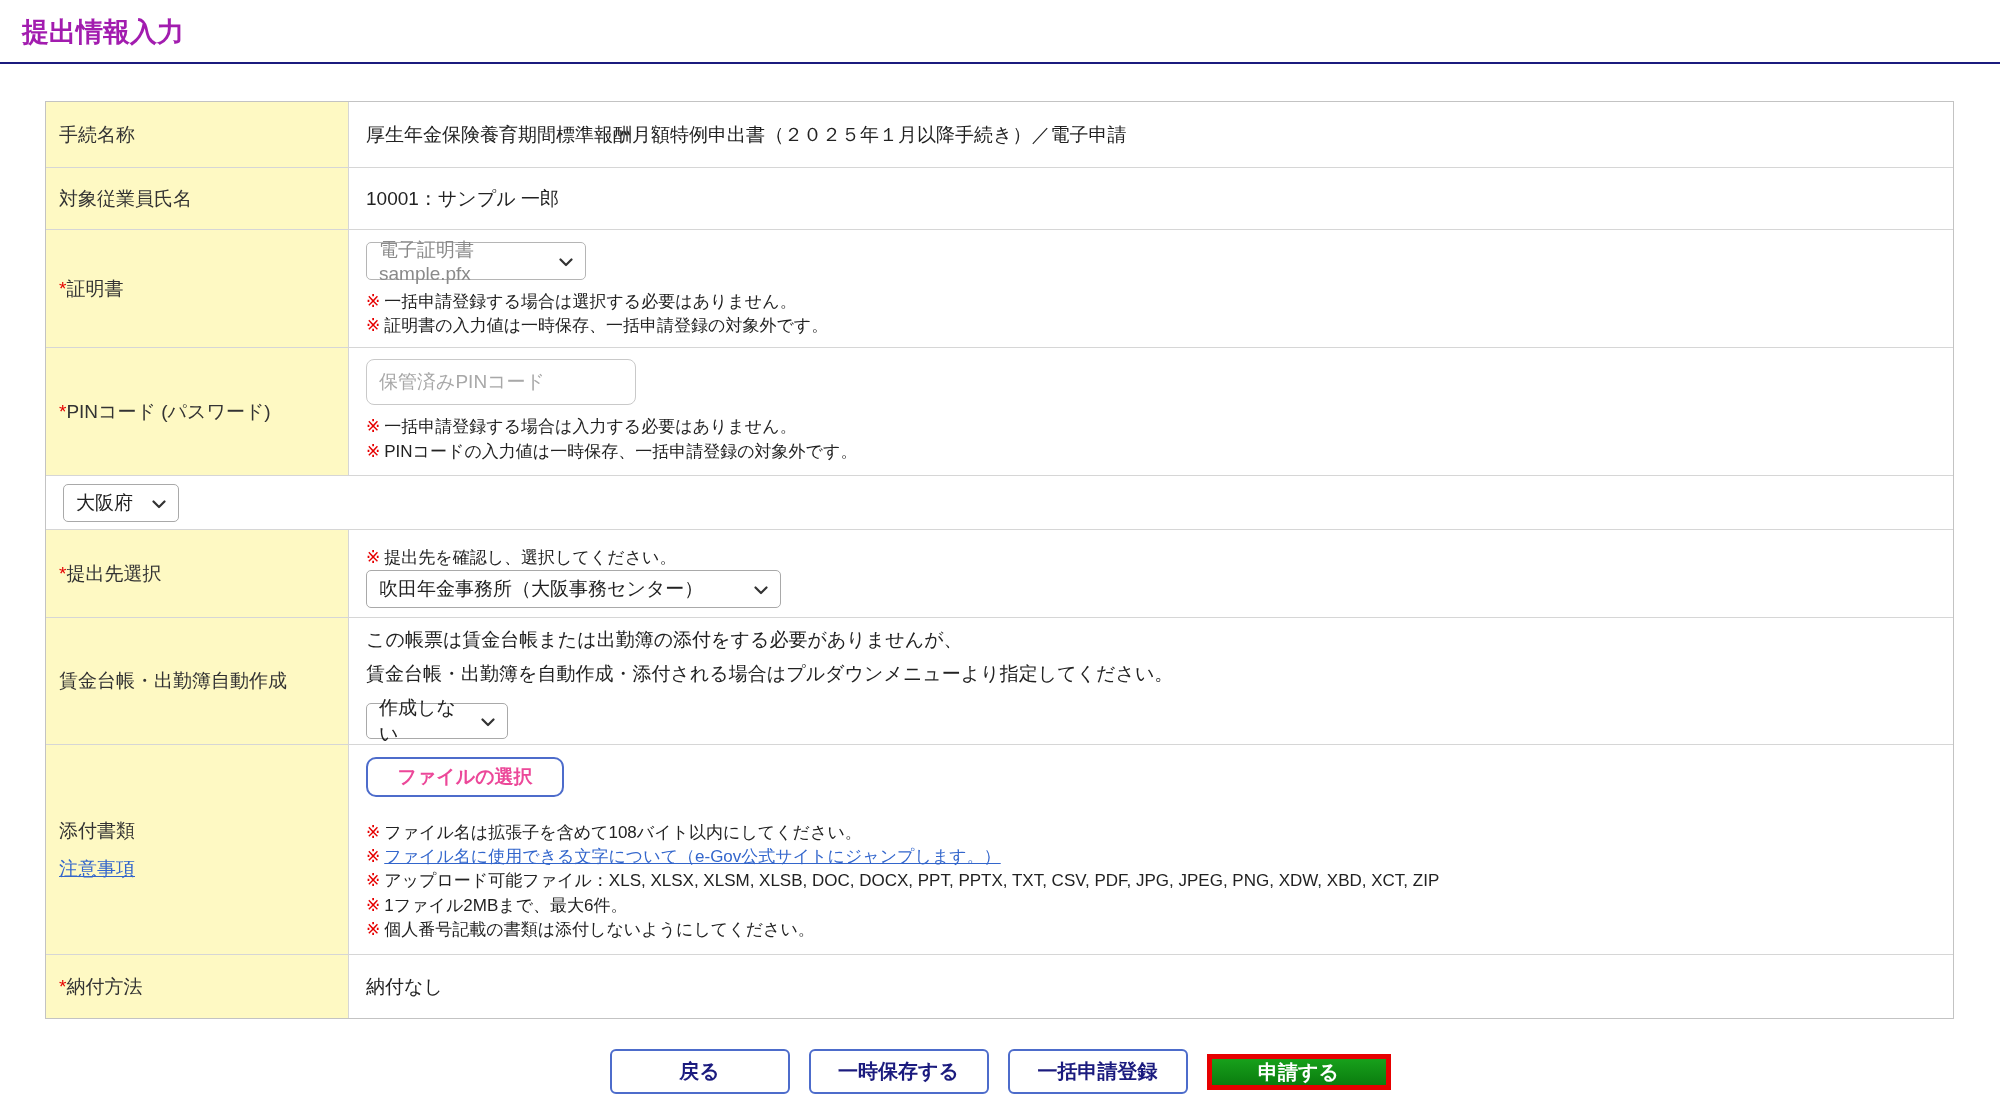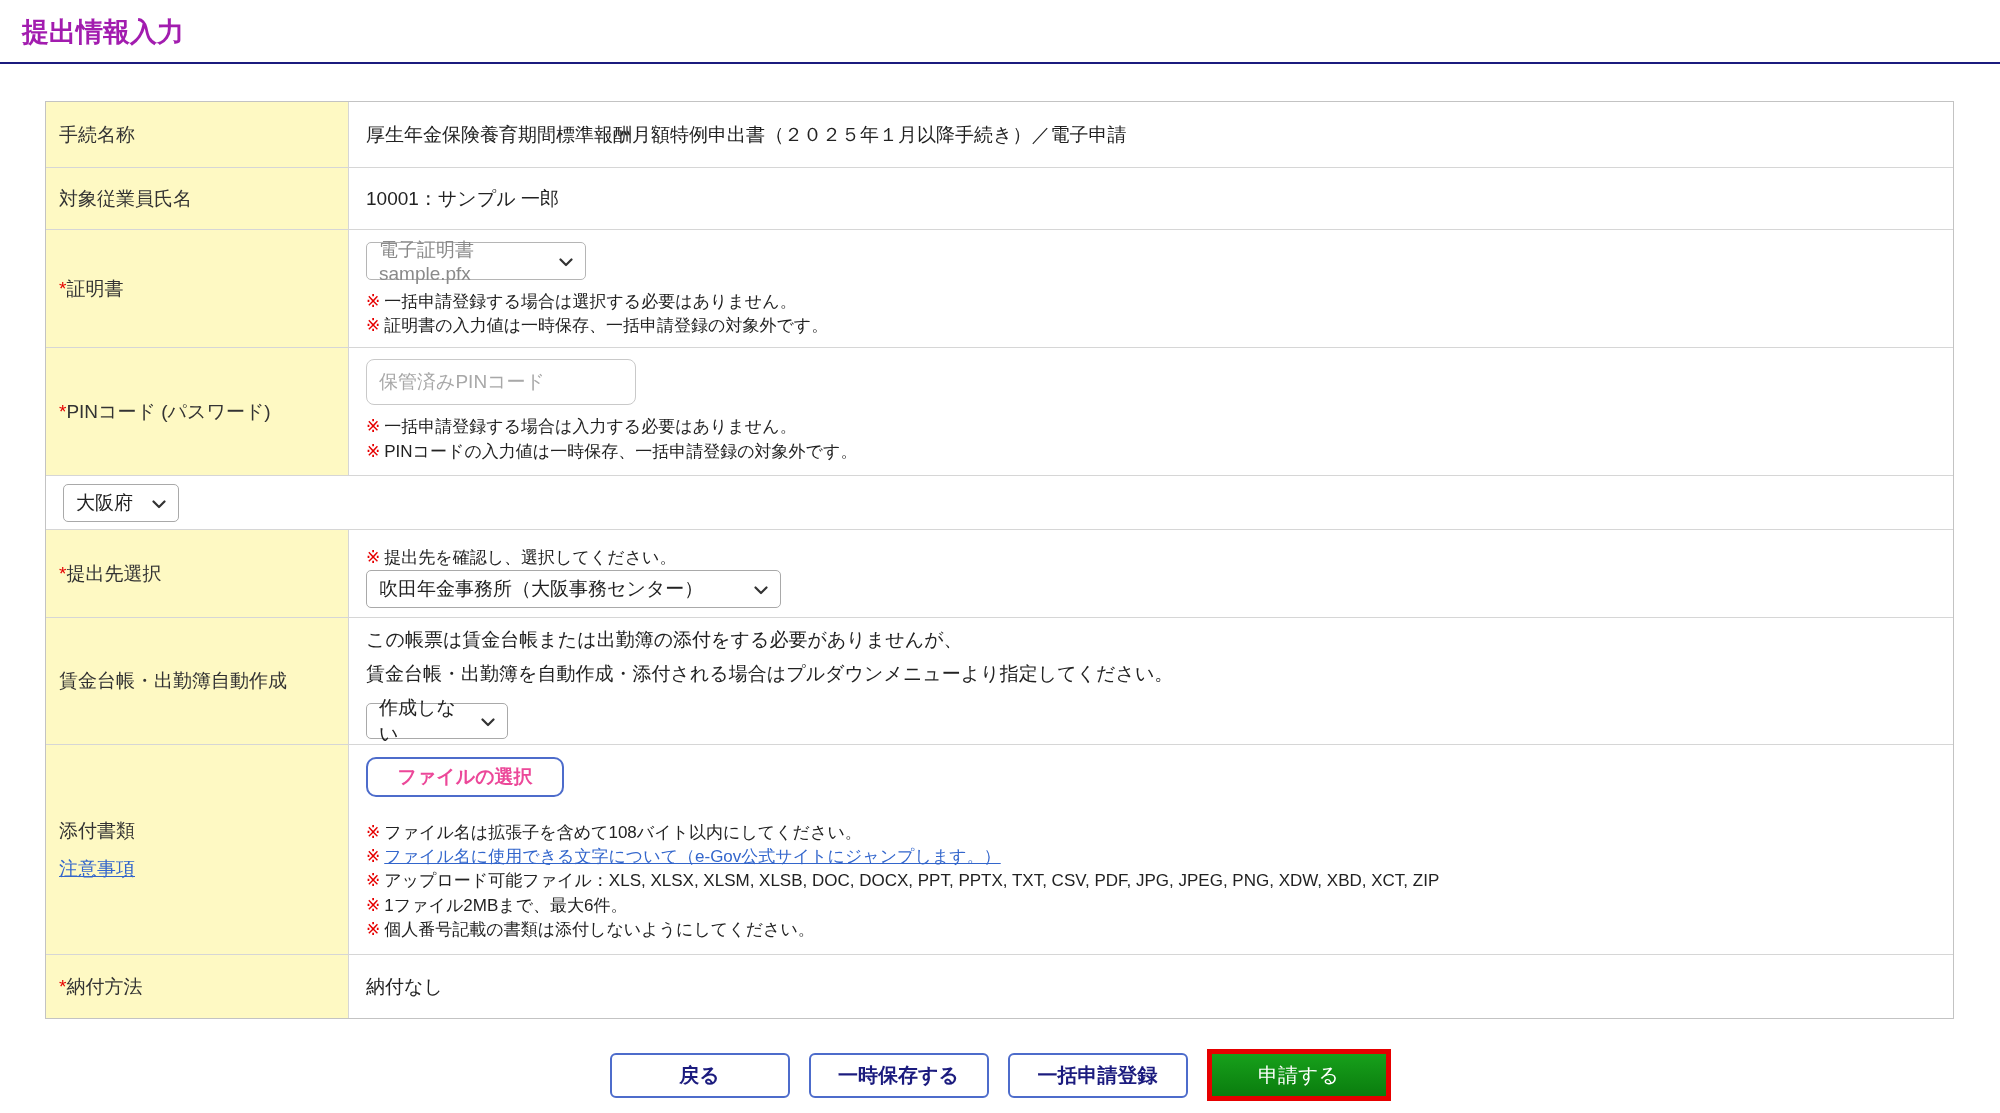--- a/index.html
+++ b/index.html
@@ -126,26 +126,26 @@
     background: #ffffff;
     border: 2px solid #4d6ccb;
     border-radius: 6px;
     font-size: 20px;
     font-weight: bold;
     color: #1b1b7e;
     cursor: pointer;
     font-family: "Liberation Sans", "DejaVu Sans", sans-serif;
   }
   .submit-btn {
-    width: 184px; height: 52px;
+    width: 184px; height: 36px;
     background: linear-gradient(#17a01b, #0a7d0e);
     border: 5px solid #e60000;
     border-radius: 0;
     font-size: 20px;
-    font-weight: normal;
+    font-weight: bold;
     color: #ffffff;
     cursor: pointer;
     font-family: "Liberation Sans", "DejaVu Sans", sans-serif;
   }
 </style>
 </head>
 <body>
 
 <div class="page-header">
   <div class="page-title">提出情報入力</div>

